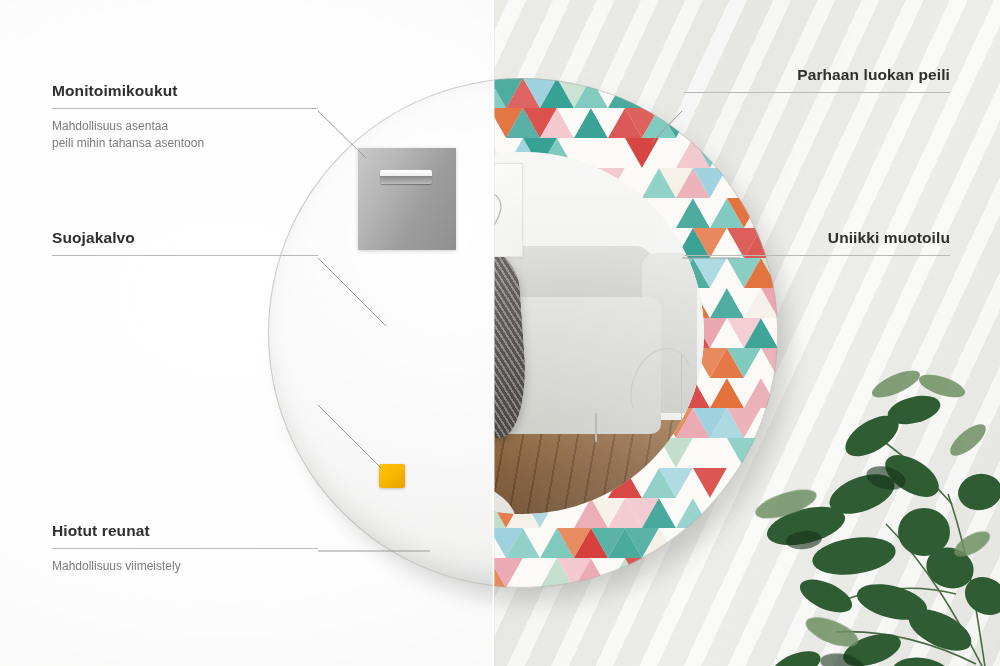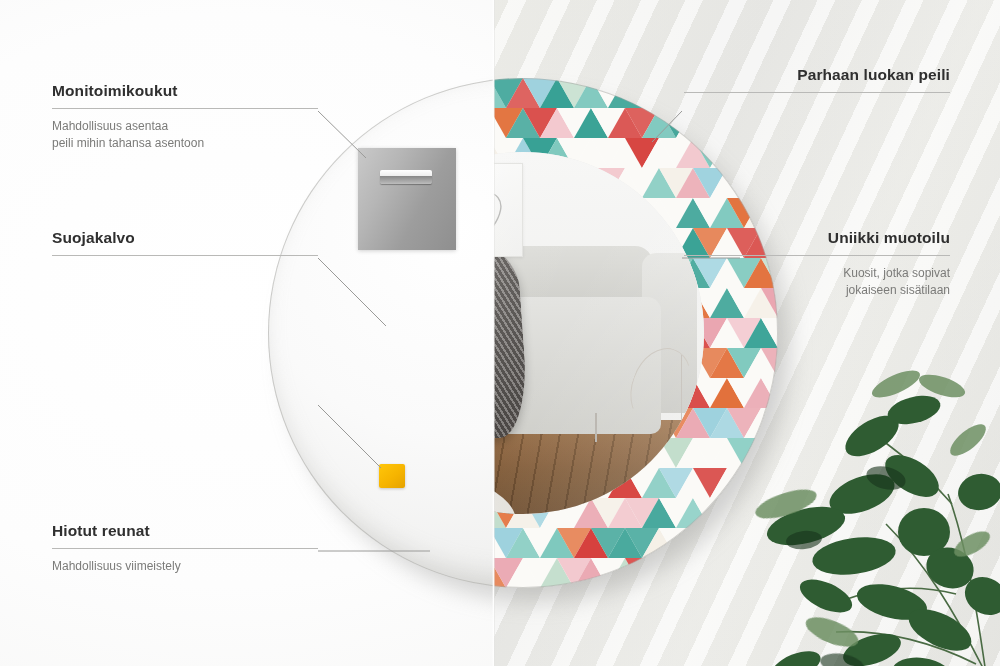--- a/index.html
+++ b/index.html
@@ -934,17 +934,15 @@
   </div>
 
   <div class="callout right" style="top:66px">
     <div class="title">Parhaan luokan peili</div>
     <div class="rule"></div>
   </div>
 
   <div class="callout right" style="top:229px">
     <div class="title">Uniikki muotoilu</div>
     <div class="rule"></div>
-    <div class="desc">Kuosit, jotka sopivat
-jokaiseen sisätilaan</div>
   </div>
 
 </div>
 
 </body></html>

